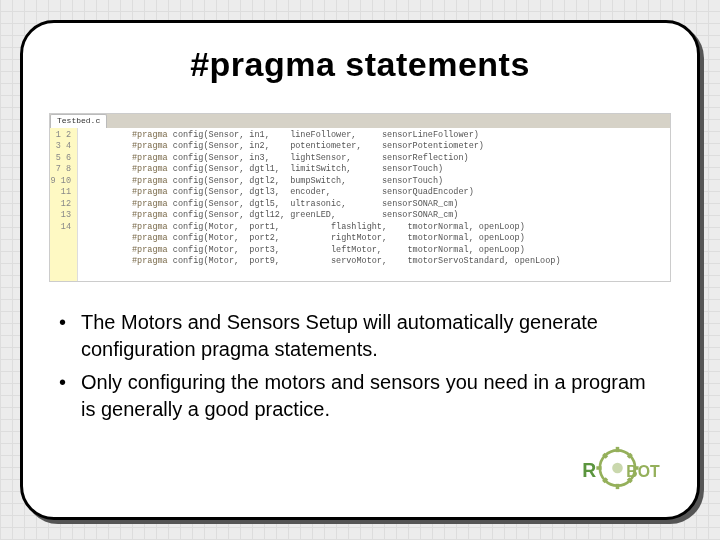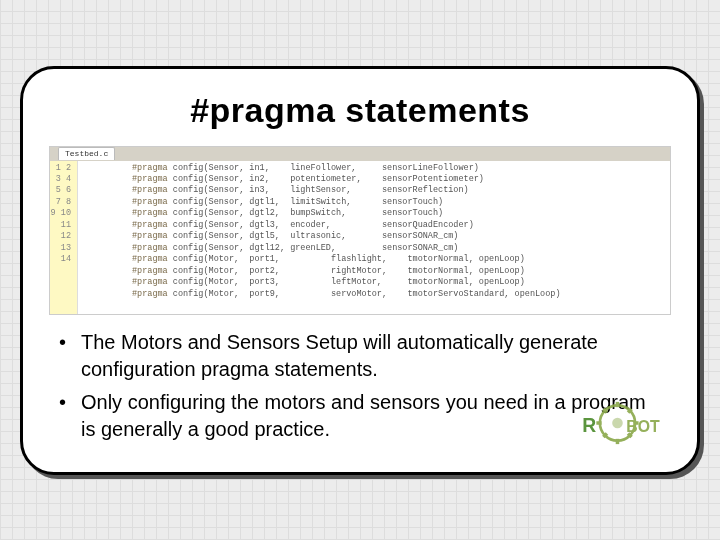--- a/index.html
+++ b/index.html
@@ -9,29 +9,30 @@
     background:
       repeating-linear-gradient(0deg, #ddd 0, #ddd 1px, transparent 1px, transparent 12px),
       repeating-linear-gradient(90deg, #ddd 0, #ddd 1px, transparent 1px, transparent 12px),
       #ececec;
     display: flex;
     align-items: center;
     justify-content: center;
   }
   .slide {
     width: 680px;
-    height: 409px;
+    height: 500px;
     background: #fff;
     border: 3px solid #000;
     border-radius: 34px;
     box-shadow: 4px 4px 0 #555;
     position: relative;
     padding: 22px 26px 18px 26px;
     display: flex;
     flex-direction: column;
+    gap: 13px;
   }
   .title {
     font-size: 34px;
     font-weight: bold;
     text-align: center;
     margin-bottom: 16px;
     letter-spacing: 0.5px;
   }
   .code-block {
     border: 1px solid #ccc;
@@ -41,21 +42,21 @@
     line-height: 1.35;
     color: #555;
     overflow: hidden;
     margin-bottom: 14px;
   }
   .code-tabs {
     background: #d6d2c7;
     height: 14px;
     display: flex;
     align-items: flex-start;
-    padding-left: 8px;
+    padding-left: 0;
   }
   .code-tab {
     background: #fff;
     border: 1px solid #bbb;
     border-bottom: none;
     font-size: 8px;
     padding: 1px 6px;
     color: #333;
     border-radius: 2px 2px 0 0;
   }

